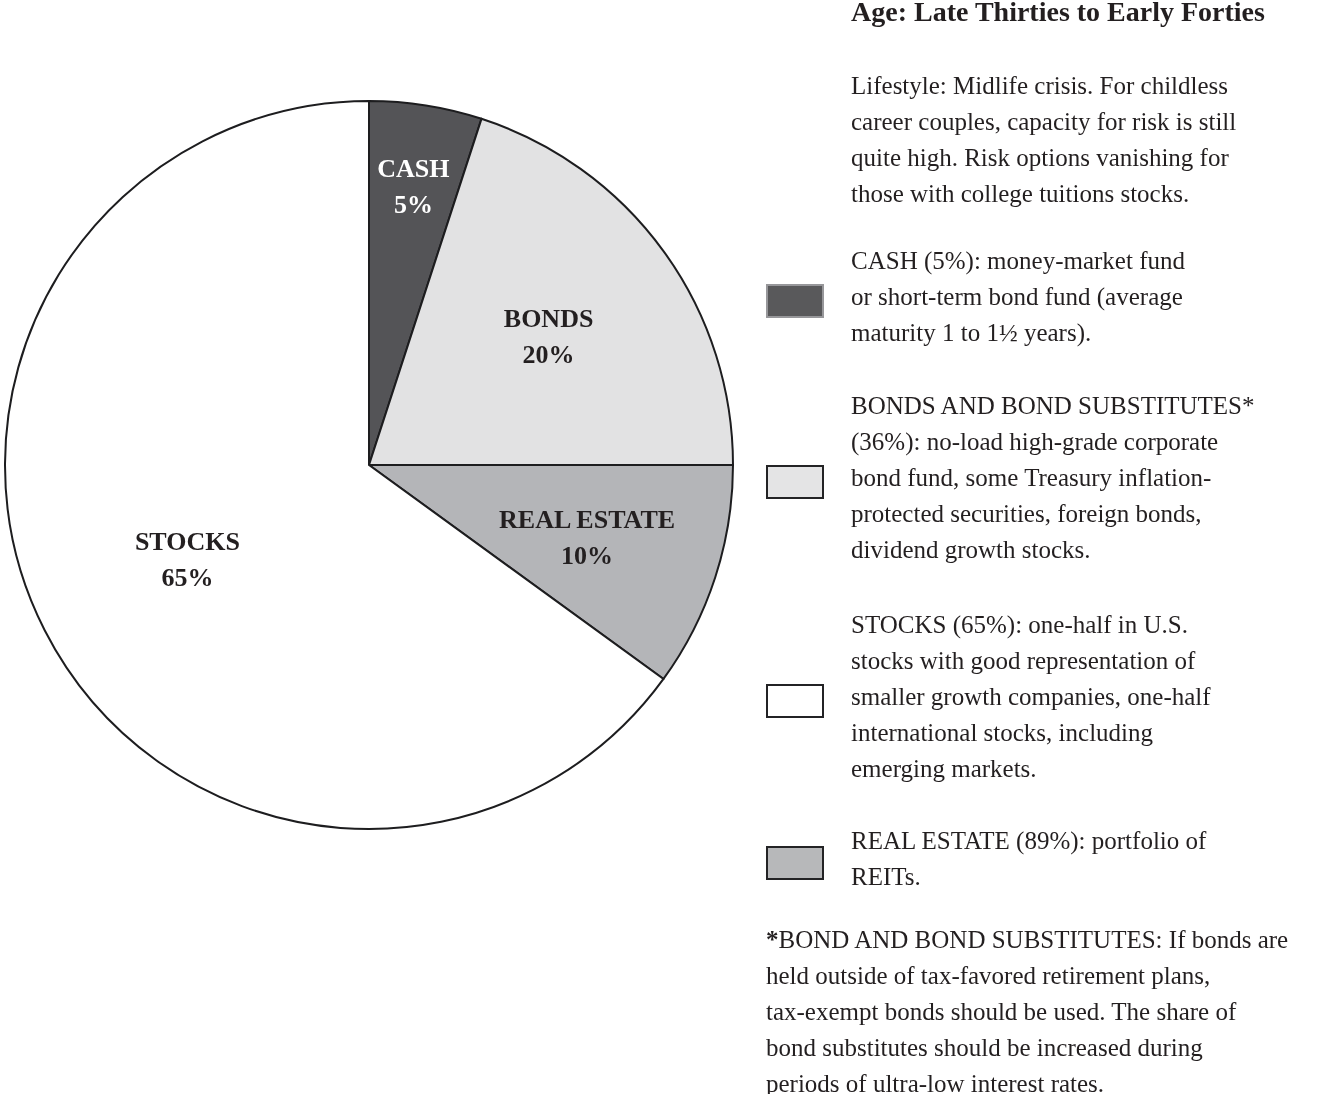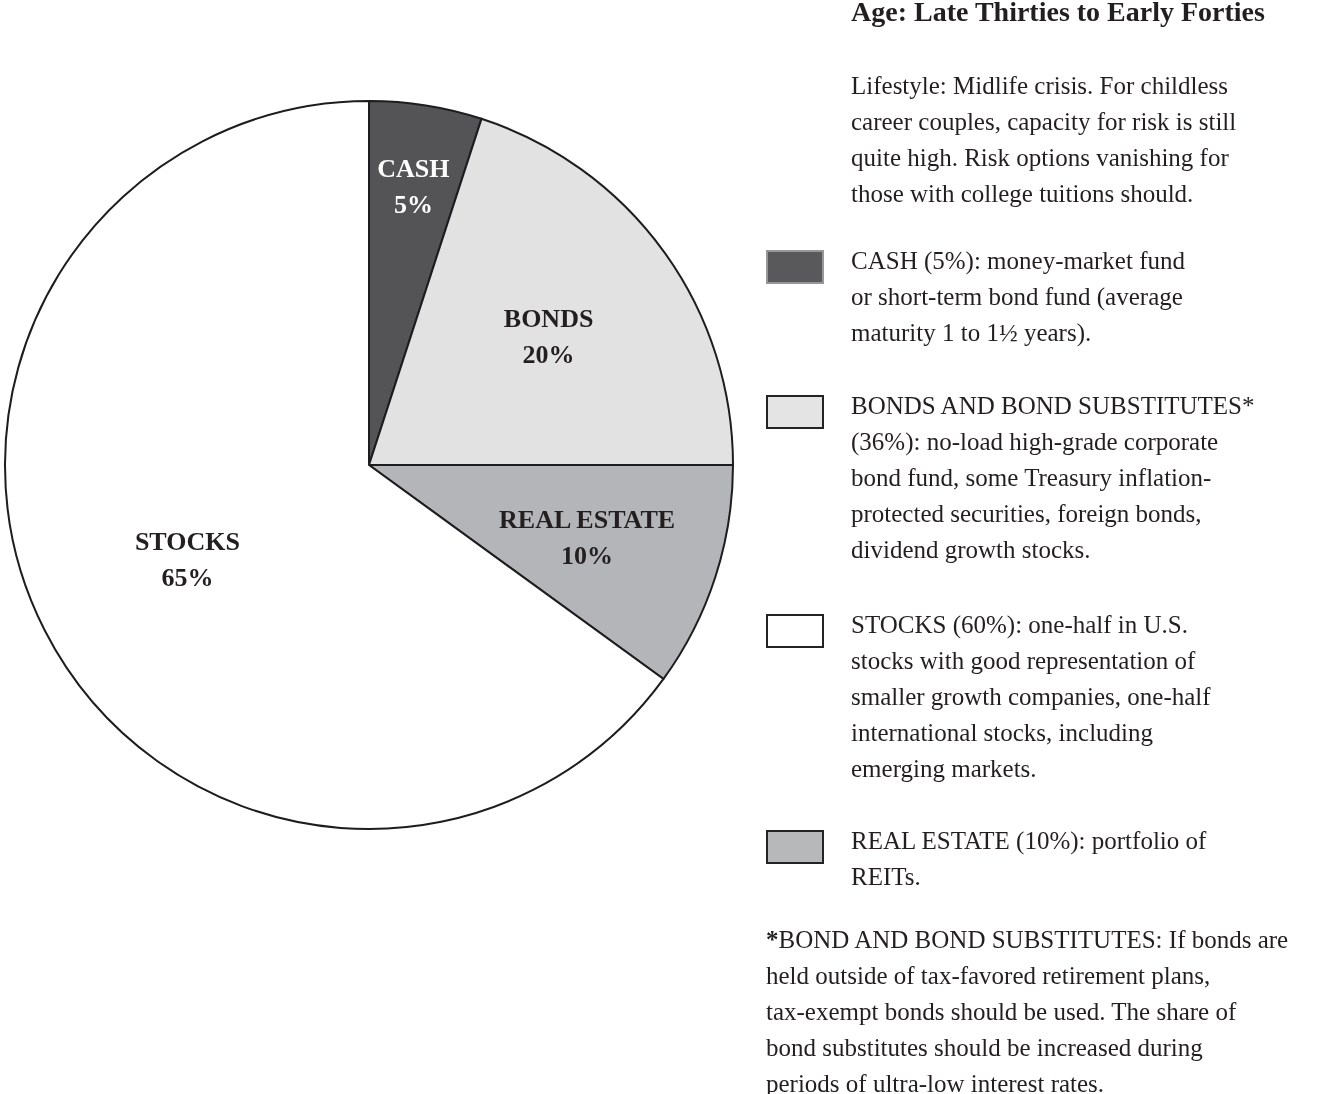--- a/index.html
+++ b/index.html
@@ -46,21 +46,21 @@
   .lifestyle {
     position: absolute;
     left: 85px; top: 68px;
     width: 470px;
   }
   .legend-row {
     position: absolute;
     left: 0;
     width: 555px;
     display: flex;
-    align-items: flex-start;
+    align-items: center;
   }
   .legend-row.row-0 { top: 243px; }
   .legend-row.row-1 { top: 388px; }
   .legend-row.row-2 { top: 607px; }
   .legend-row.row-3 { top: 823px; }
   .swatch {
     flex: 0 0 auto;
     width: 54px; height: 30px;
     margin-top: 7px;
     border: 2px solid #232325;
@@ -92,50 +92,50 @@
       <text class="slice-label" fill="#231f20"><tspan x="187.4" y="549.5">STOCKS</tspan><tspan x="187.4" y="585.5">65%</tspan></text>
     </svg>
 
   <div class="panel">
 
     <h1 class="panel-title">Age: Late Thirties to Early Forties</h1>
 
     <p class="body-text lifestyle">Lifestyle: Midlife crisis. For childless
 career couples, capacity for risk is still
 quite high. Risk options vanishing for
-those with college tuitions should.</p>
+those with college tuitions stocks.</p>
 
     <div class="legend-row row-0">
       <div class="swatch" style="background: rgb(89, 89, 91); border-color: rgb(151, 151, 154);"></div>
       <p class="body-text legend-text">CASH (5%): money-market fund
 or short-term bond fund (average
 maturity 1 to 1½ years).</p>
     </div>
 
     <div class="legend-row row-1">
       <div class="swatch" style="background: rgb(228, 228, 229); border-color: rgb(35, 35, 37);"></div>
       <p class="body-text legend-text">BONDS AND BOND SUBSTITUTES*
 (36%): no-load high-grade corporate
 bond fund, some Treasury inflation-
 protected securities, foreign bonds,
 dividend growth stocks.</p>
     </div>
 
     <div class="legend-row row-2">
       <div class="swatch" style="background: rgb(255, 255, 255); border-color: rgb(35, 35, 37);"></div>
-      <p class="body-text legend-text">STOCKS (60%): one-half in U.S.
+      <p class="body-text legend-text">STOCKS (65%): one-half in U.S.
 stocks with good representation of
 smaller growth companies, one-half
 international stocks, including
 emerging markets.</p>
     </div>
 
     <div class="legend-row row-3">
       <div class="swatch" style="background: rgb(183, 184, 186); border-color: rgb(35, 35, 37);"></div>
-      <p class="body-text legend-text">REAL ESTATE (10%): portfolio of
+      <p class="body-text legend-text">REAL ESTATE (89%): portfolio of
 REITs.</p>
     </div>
 
     <p class="body-text footnote"><span class="fn-star">*</span><span>BOND AND BOND SUBSTITUTES: If bonds are
 held outside of tax-favored retirement plans,
 tax-exempt bonds should be used. The share of
 bond substitutes should be increased during
 periods of ultra-low interest rates.</span></p>
 
   </div>

